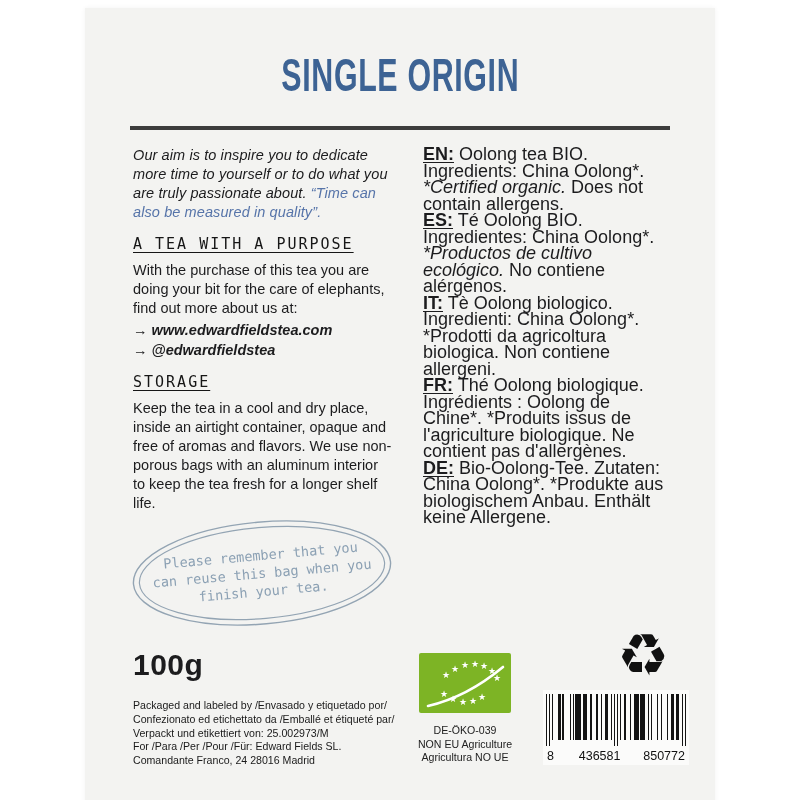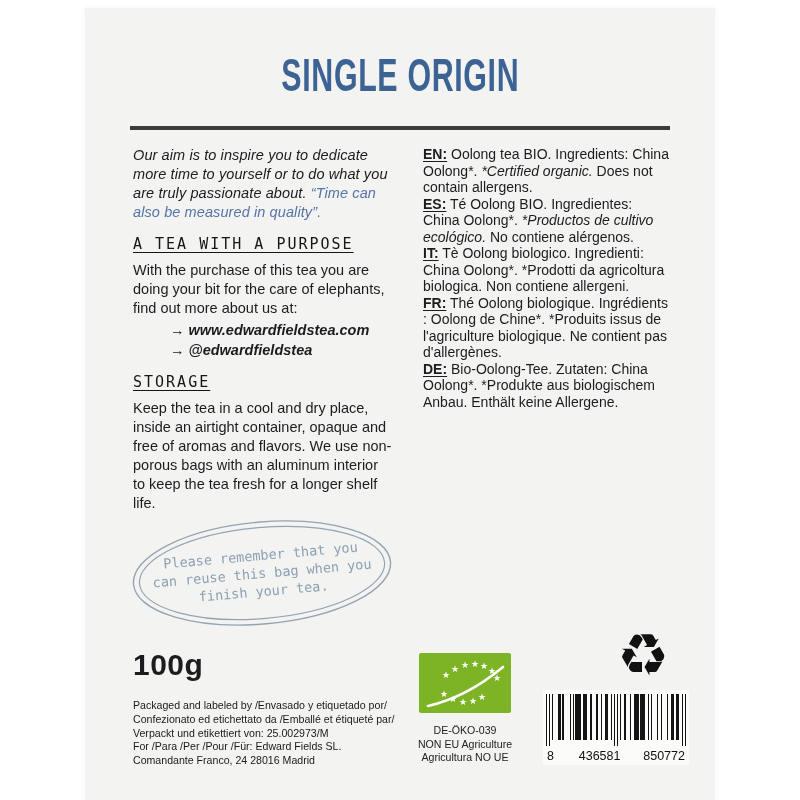--- a/index.html
+++ b/index.html
@@ -68,22 +68,22 @@
     font-size:15px;
     font-weight:normal;
     letter-spacing:2px;
     text-decoration:underline;
     text-underline-offset:3px;
     margin-top:13px;
     color:#161616;
   }
   .body-text{ margin-top:7px; }
   .links{ margin-top:2px; }
-  .link-line{ font-weight:bold; font-style:italic; line-height:20px;margin-left:37px; }
-  .col-right{ font-size:14px; line-height:16.5px; }
+  .link-line{ font-weight:bold; font-style:italic; line-height:20px; }
+  .col-right{ font-size:18px; line-height:16.5px; }
   .lang{ margin:0; }
   .lang .code{ font-weight:bold; text-decoration:underline; text-underline-offset:2px; }
   .lang .it{ font-style:italic; }
   
   .stamp{
     position:absolute;
     left:46px; top:512px;
     width:262px; height:106px;
     transform:rotate(-5deg);
   }

